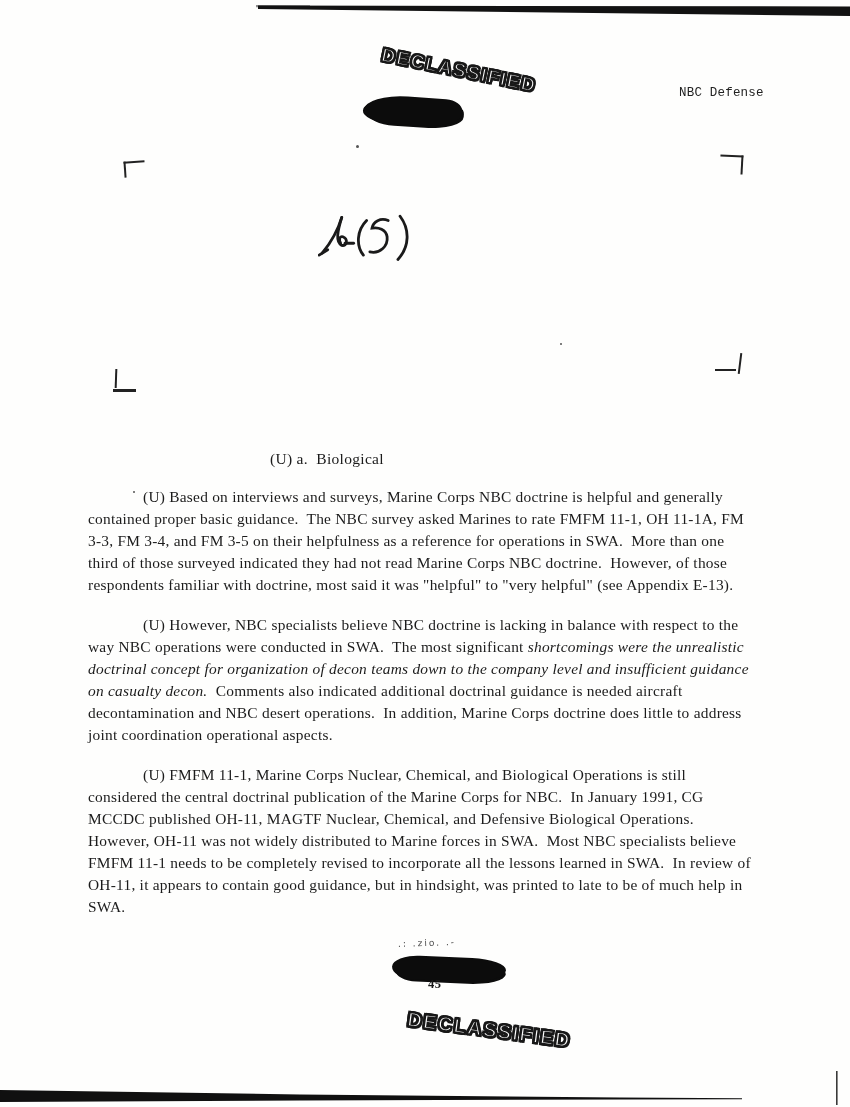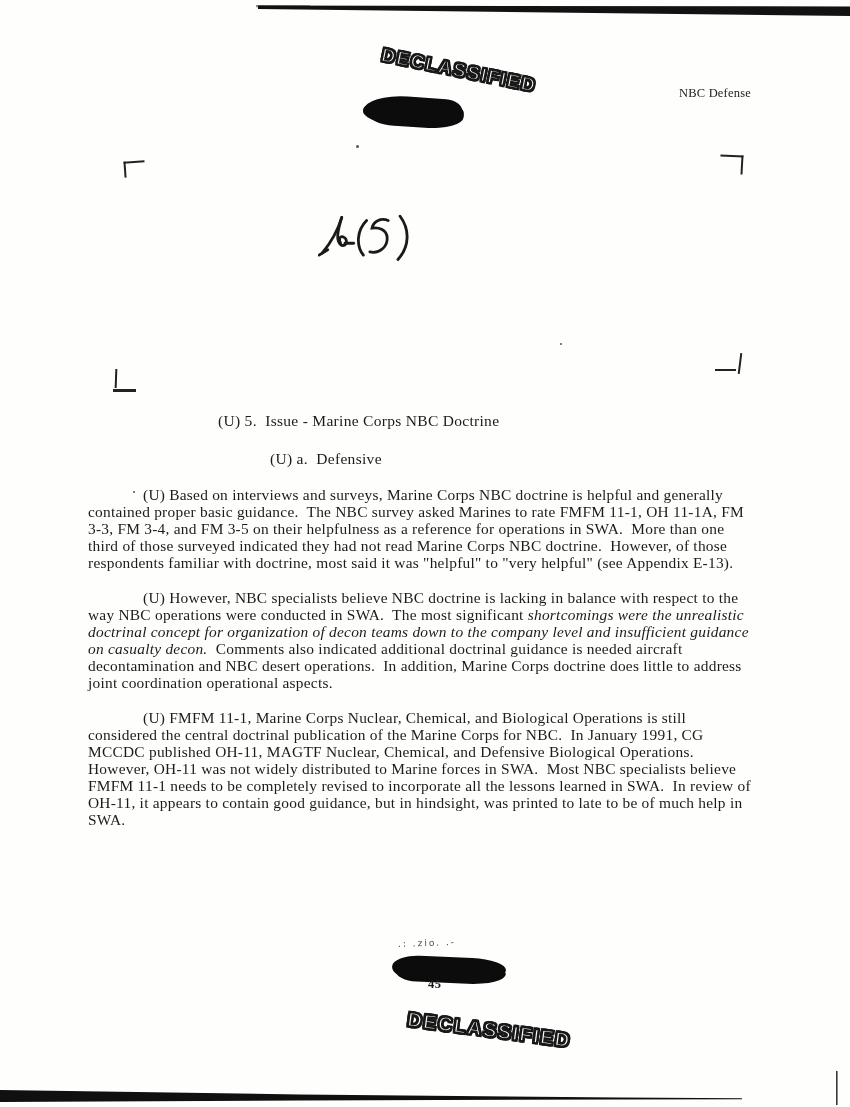--- a/index.html
+++ b/index.html
@@ -30,21 +30,21 @@
       -1.6px -1.6px 0 #181818, 1.6px -1.6px 0 #181818,
       -1.6px 1.6px 0 #181818, 1.6px 1.6px 0 #181818,
       -1.6px 0 0 #181818, 1.6px 0 0 #181818,
       0 -1.6px 0 #181818, 0 1.6px 0 #181818;
   }
   .stamp-top { left: 384px; top: 44px; transform: rotate(11.5deg); transform-origin: left top; }
   .stamp-bottom { left: 409px; top: 1008px; transform: rotate(7.5deg); transform-origin: left top; font-size: 20px; }
 
   .header-label {
     position: absolute; left: 679px; top: 86px;
-    font-family: Liberation Serif, serif;
+    font-family: Liberation Mono, monospace;
     font-size: 12.5px; color: #222; letter-spacing: 0.2px;
   }
 
   
   .redaction {
     position: absolute; background: #0c0c0c;
   }
   .redaction-top {
     left: 364px; top: 97px; width: 98px; height: 28px;
     transform: rotate(4deg);
@@ -93,21 +93,21 @@
   .subheading {
     position: absolute; left: 270px; top: 450px;
     font-size: 15.5px; letter-spacing: 0.3px; white-space: pre-wrap;
   }
   .body-text {
     position: absolute; left: 88px; top: 486px; width: 680px;
   }
   .body-text p {
     margin: 0 16px 18px 0;
     font-size: 15.4px;
-    line-height: 17px;
+    line-height: 22px;
     letter-spacing: 0.25px;
     text-indent: 55px;
     white-space: pre-wrap;
   }
   .seg-italic { font-style: italic; }
   .seg-underline { text-underline-offset: 2px; }
 </style>
 </head>
 <body>
 
@@ -142,22 +142,21 @@
         <path d="M1,38 L9,33"></path>
         <path d="M22,3 C18,16 16,26 22,29 C27,30 28,23 23,21 C20,20 19,24 21,27"></path>
         <path d="M25,27 L33,27"></path>
         <path d="M45,6 C36,15 35,29 42,38"></path>
         <path d="M65,6 C58,3 51,7 50,13 C56,12 63,14 64,21 C65,30 57,37 48,35"></path>
         <path d="M76,2 C85,14 85,30 74,42"></path>
       </g>
     </svg>
   </div>
 
-  <div class="heading">(U) 5.  Issue - Marine Corps NBC Doctrine</div>
-  <div class="subheading">(U) a.  Defensive</div>
+  <div class="subheading">(U) a.  Biological</div>
 
   <div class="body-text">
     <p><span>(U) Based on interviews and surveys, Marine Corps NBC doctrine is helpful and generally contained proper basic guidance.  The NBC survey asked Marines to rate FMFM 11-1, OH 11-1A, FM 3-3, FM 3-4, and FM 3-5 on their helpfulness as a reference for operations in SWA.  More than one third of those surveyed indicated they had not read Marine Corps NBC doctrine.  However, of those respondents familiar with doctrine, most said it was "helpful" to "very helpful" (see Appendix E-13).</span></p>
     <p><span>(U) However, NBC specialists believe NBC doctrine is lacking in balance with respect to the way NBC operations were conducted in SWA.  The most significant </span><span class="seg-italic">shortcomings were the unrealistic doctrinal concept for organization of decon teams down to the company level and insufficient guidance on casualty decon.</span><span>  Comments also indicated additional doctrinal guidance is needed aircraft decontamination and NBC desert operations.  In addition, Marine Corps doctrine does little to address joint coordination operational aspects.</span></p>
     <p><span>(U) FMFM 11-1, </span><span class="seg-underline">Marine Corps Nuclear, Chemical, and Biological Operations</span><span> is still considered the central doctrinal publication of the Marine Corps for NBC.  In January 1991, CG MCCDC published OH-11, </span><span class="seg-underline">MAGTF Nuclear, Chemical, and Defensive Biological Operations</span><span>.  However, OH-11 was not widely distributed to Marine forces in SWA.  Most NBC specialists believe FMFM 11-1 needs to be completely revised to incorporate all the lessons learned in SWA.  In review of OH-11, it appears to contain good guidance, but in hindsight, was printed to late to be of much help in SWA.</span></p>
   </div>
 
   <div class="stamp-remnant">.: .zio. .-</div>
   <div class="redaction redaction-bottom"></div>
   <div class="page-number">45</div>

